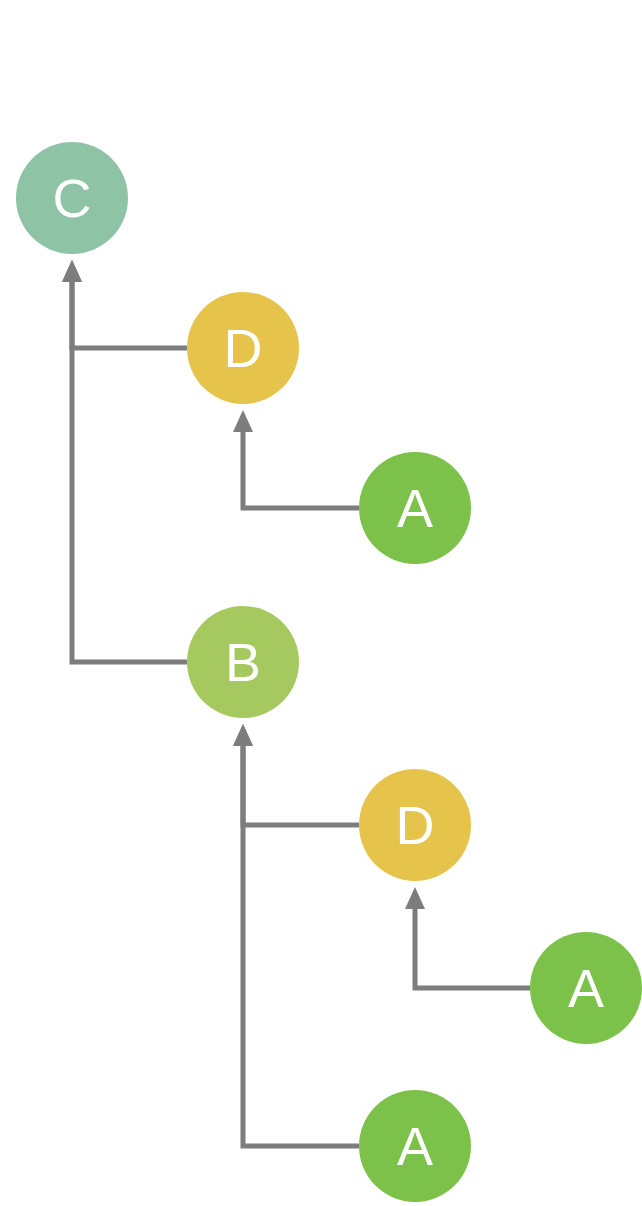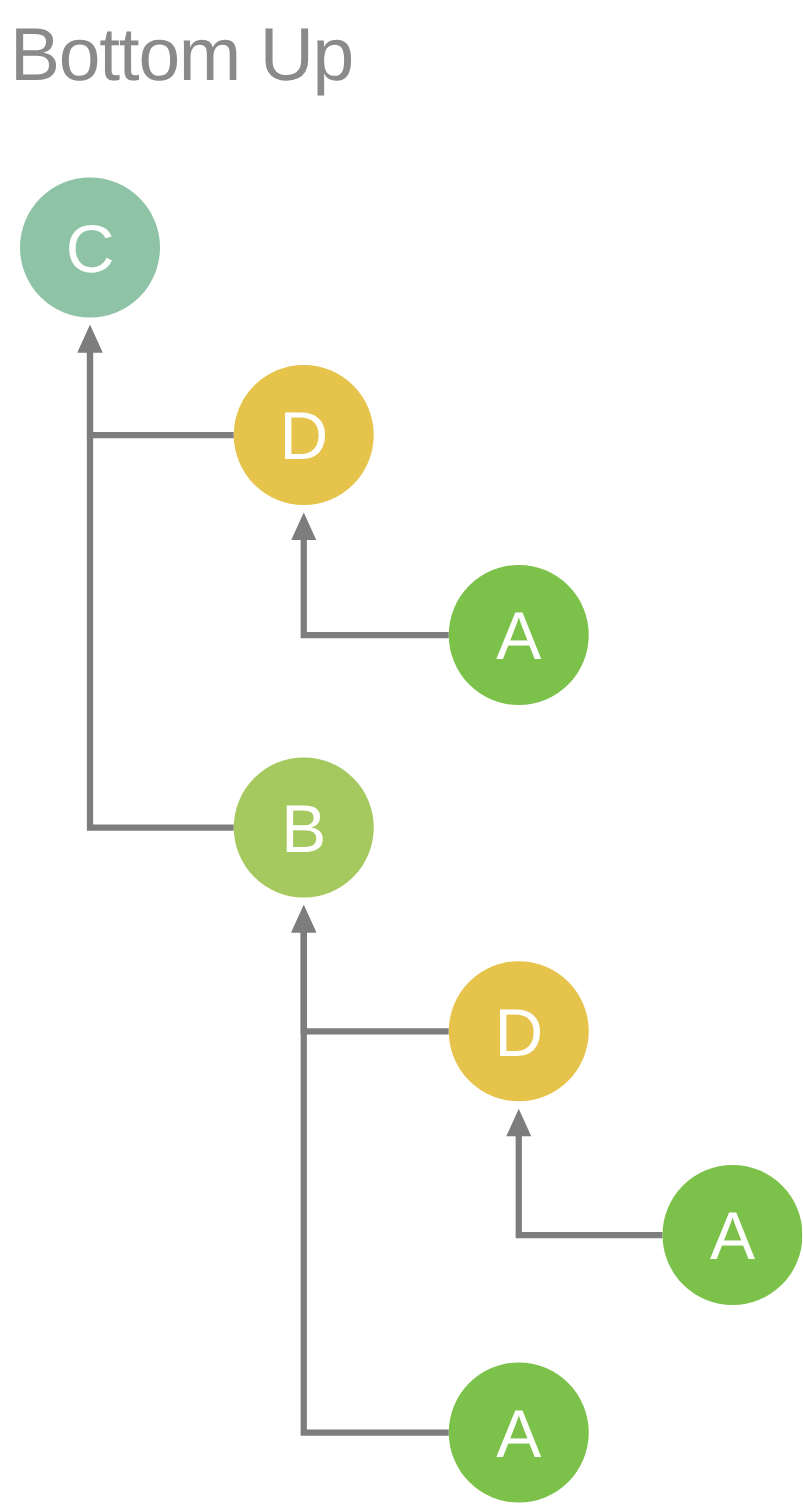--- a/index.html
+++ b/index.html
@@ -38,21 +38,20 @@
     font-size: 54px;
     font-weight: 300;
     fill: #ffffff;
     text-anchor: middle;
   }
 </style>
 </head>
 <body>
 
 <div class="stage">
-  <h1 class="page-title">Bottom Up</h1>
   <svg id="diagram" class="diagram" width="642" height="1206" viewBox="0 0 642 1206">
       <polyline points="187,348 72,348 72,280" fill="none" stroke="#7d7d7d" stroke-width="5" stroke-linejoin="miter"></polyline>
       <polygon points="72,260 62,282 82,282" fill="#7d7d7d"></polygon>
       <polyline points="187,662 72,662 72,280" fill="none" stroke="#7d7d7d" stroke-width="5" stroke-linejoin="miter"></polyline>
       <polygon points="72,260 62,282 82,282" fill="#7d7d7d"></polygon>
       <polyline points="359,508 243,508 243,430" fill="none" stroke="#7d7d7d" stroke-width="5" stroke-linejoin="miter"></polyline>
       <polygon points="243,410 233,432 253,432" fill="#7d7d7d"></polygon>
       <polyline points="359,825 243,825 243,744" fill="none" stroke="#7d7d7d" stroke-width="5" stroke-linejoin="miter"></polyline>
       <polygon points="243,724 233,746 253,746" fill="#7d7d7d"></polygon>
       <polyline points="359,1146 243,1146 243,744" fill="none" stroke="#7d7d7d" stroke-width="5" stroke-linejoin="miter"></polyline>

